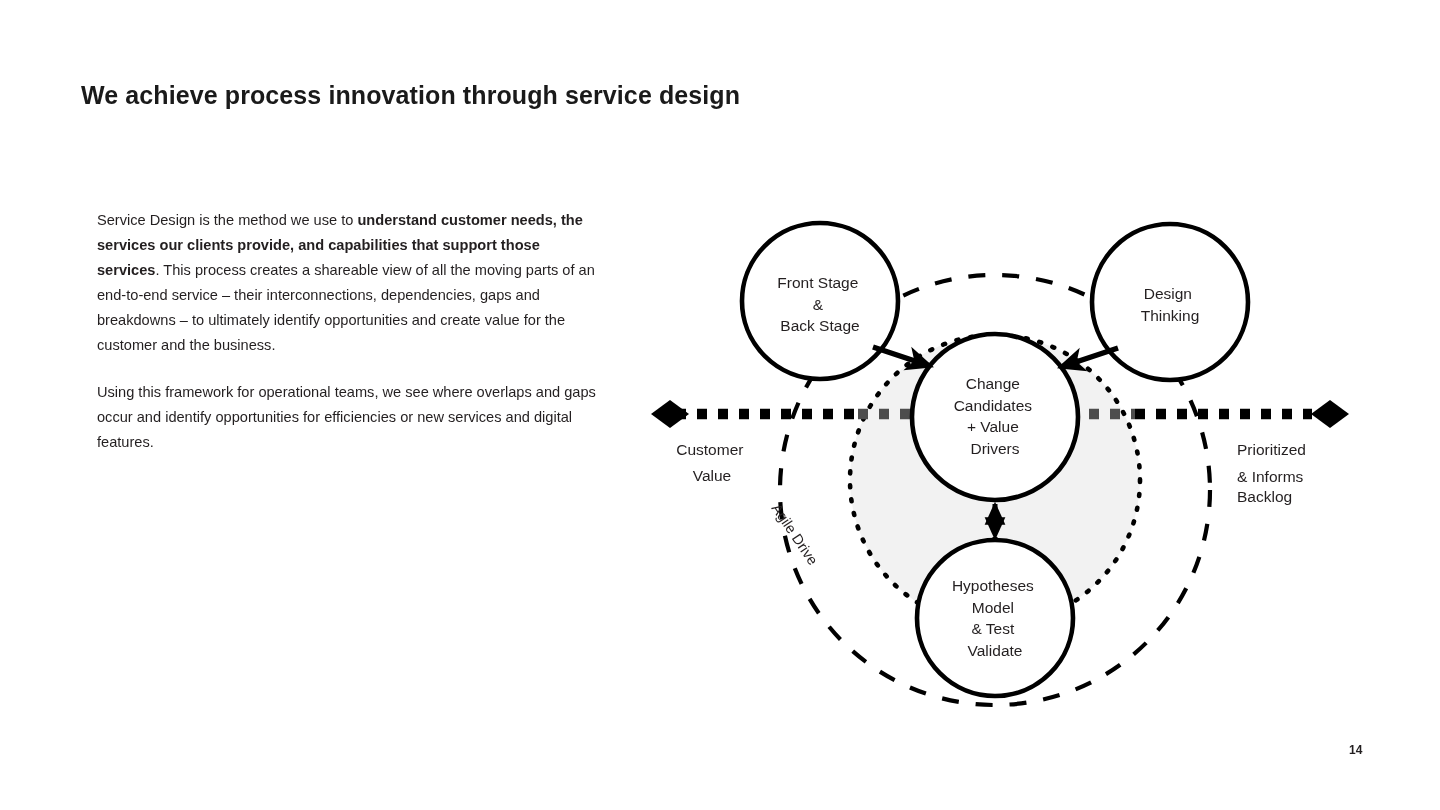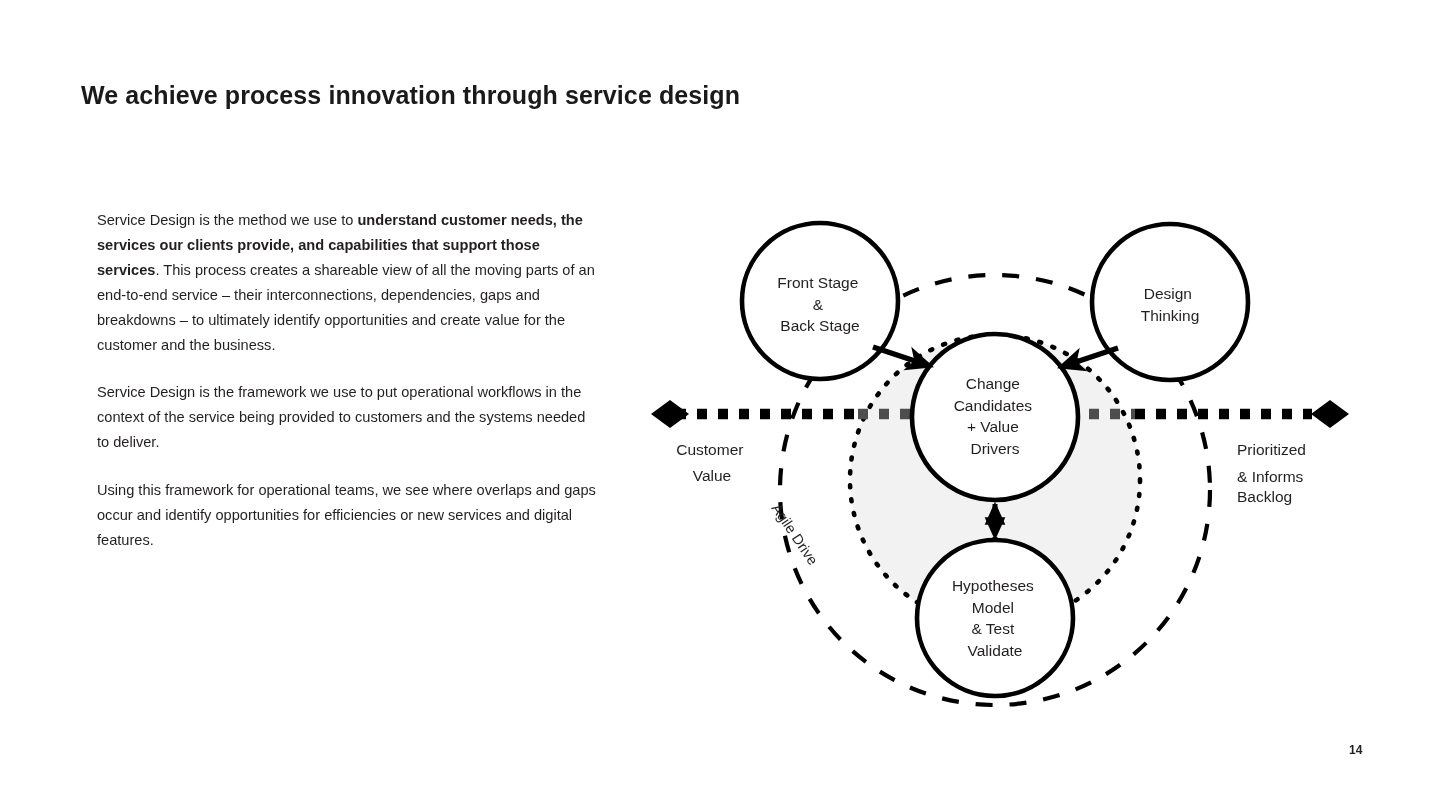--- a/index.html
+++ b/index.html
@@ -90,21 +90,20 @@
     color: #231f20;
   }
 </style>
 </head>
 <body>
 
 <div id="slide-title">We achieve process innovation through service design</div>
 
 <div id="body-copy">
   <p><span>Service Design is the method we use to </span><b>understand customer needs, the services our clients provide, and capabilities that support those services</b><span>. This process creates a shareable view of all the moving parts of an end-to-end service – their interconnections, dependencies, gaps and breakdowns – to ultimately identify opportunities and create value for the customer and the business.</span></p>
-  <p>Service Design is the framework we use to put operational workflows in the context of the service being provided to customers and the systems needed to deliver.</p>
   <p>Using this framework for operational teams, we see where overlaps and gaps occur and identify opportunities for efficiencies or new services and digital features.</p>
 </div>
 
 <div id="diagram">
   <svg viewBox="0 0 720 540" xmlns="http://www.w3.org/2000/svg">
     <defs>
       <marker id="solidArrow" viewBox="0 0 10 10" refX="8.5" refY="5" markerWidth="5.2" markerHeight="5.2" orient="auto-start-reverse">
         <path d="M 0 0.6 L 10 5 L 0 9.4 L 2.6 5 Z" fill="#000000"></path>
       </marker>
       <marker id="dotArrowEnd" viewBox="0 0 10 10" refX="9" refY="5" markerWidth="4.6" markerHeight="4.6" orient="auto">

